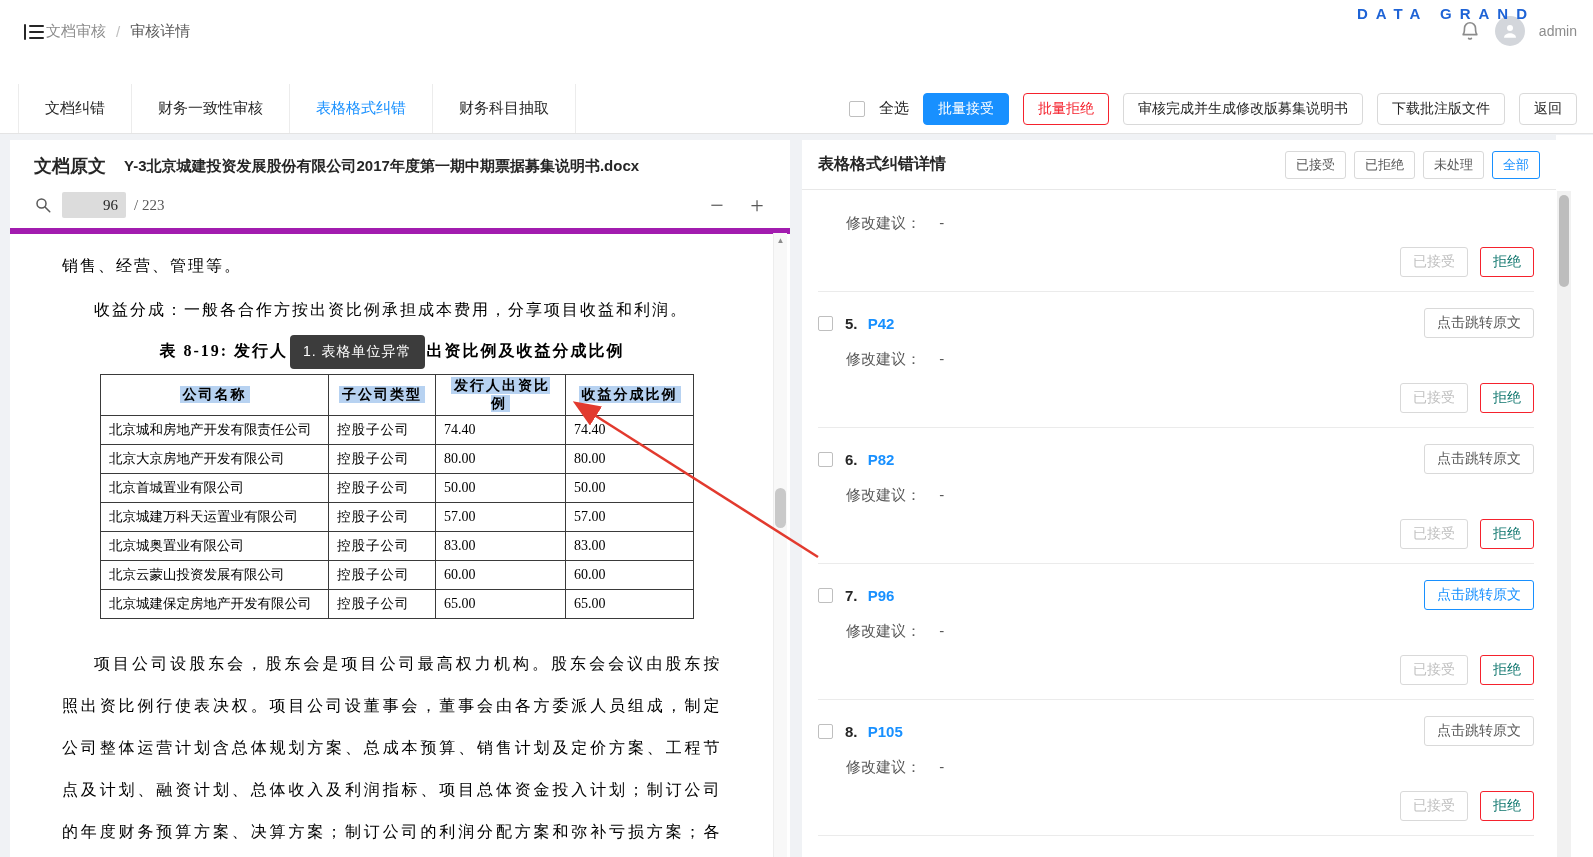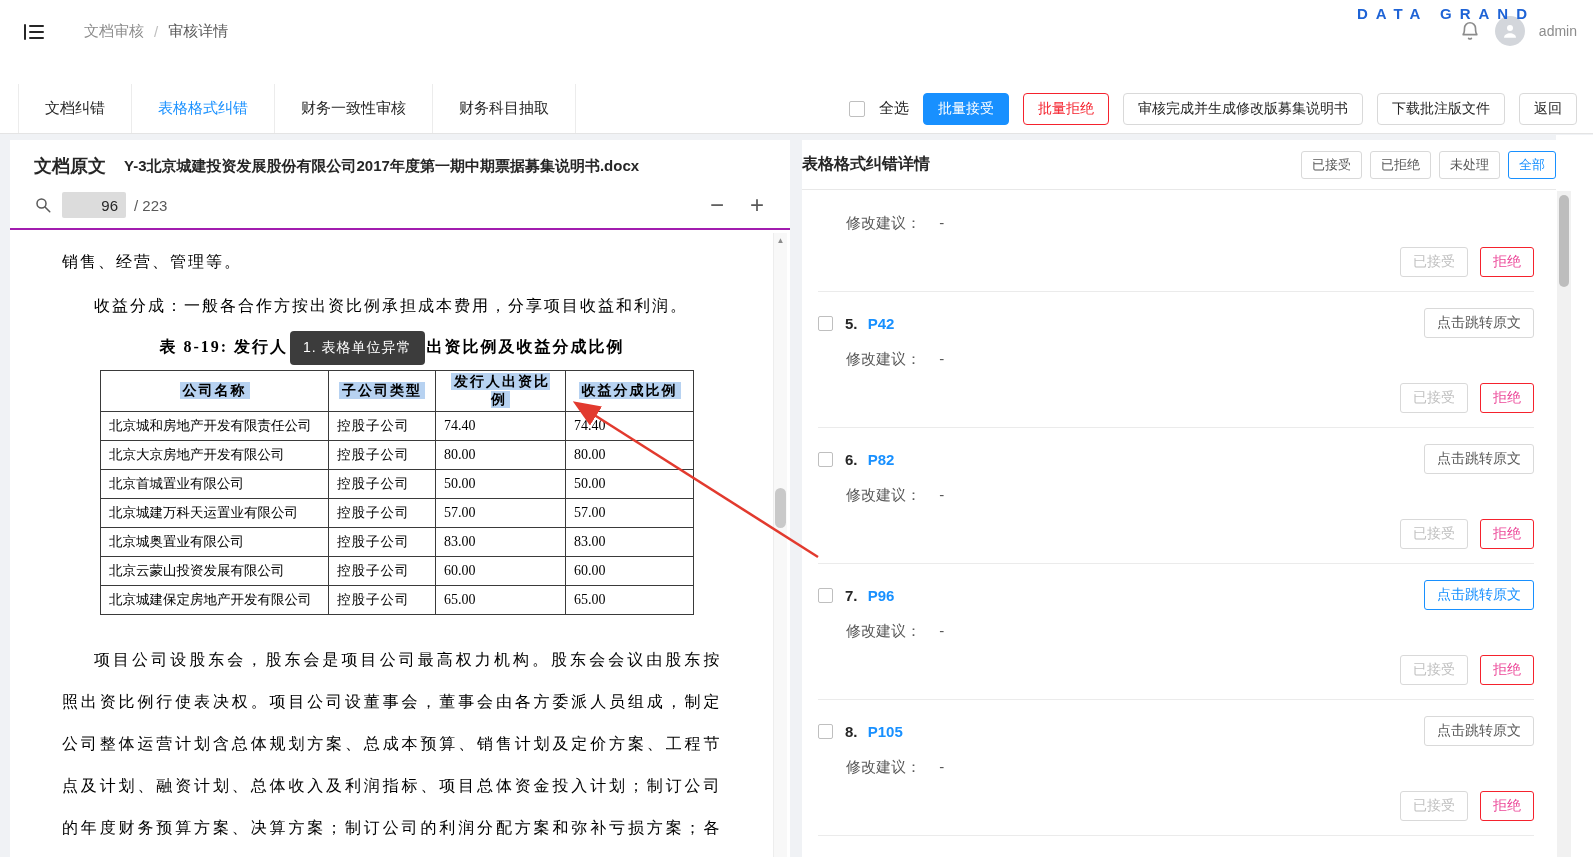--- a/index.html
+++ b/index.html
@@ -2,21 +2,21 @@
 <html><head>
 <meta charset="utf-8">
 <style>
   * { margin:0; padding:0; box-sizing:border-box; }
   html,body { width:1593px; height:857px; overflow:hidden; }
   body { background:#f0f2f5; font-family:"Liberation Sans","DejaVu Sans",sans-serif; color:#262626; position:relative; }
 
   
   .topbar { height:84px; background:#fff; position:relative; display:flex; align-items:flex-start; padding:18px 22px 0 22px; }
   .menu-icon { width:24px; height:24px; cursor:pointer; margin-top:2px; }
-  .breadcrumb { margin-left:38px; font-size:15px; display:flex; gap:10px; align-items:center; margin-top:4px; }
+  .breadcrumb { font-size:15px; display:flex; gap:10px; align-items:center; margin-top:4px; }
   .bc-section { color:#8c8c8c; cursor:pointer; }
   .bc-sep { color:#bfbfbf; }
   .bc-page { color:#595959; }
   .user-area { position:absolute; right:16px; top:16px; display:flex; align-items:center; gap:14px; z-index:1; }
   .bell { width:22px; height:22px; cursor:pointer; }
   .avatar { width:30px; height:30px; border-radius:50%; background:#d3d6db; display:flex; align-items:center; justify-content:center; cursor:pointer; }
   .user-name { font-size:14px; color:#8c8c8c; }
   .logo { position:absolute; right:58px; top:4px; z-index:5; text-align:center; pointer-events:none; }
   .logo-cn { font-size:44px; font-weight:800; color:#1e63d6; letter-spacing:4px; line-height:52px; font-family:"Liberation Sans","DejaVu Sans",sans-serif; }
   .logo-en { font-size:15px; font-weight:700; color:#1e63d6; letter-spacing:8px; line-height:20px; }
@@ -36,21 +36,21 @@
   
   .main { display:flex; gap:12px; padding:6px 37px 0 10px; height:723px; }
   .panel { background:#fff; height:100%; }
   .doc-panel { width:780px; position:relative; display:flex; flex-direction:column; }
   .detail-panel { flex:1; display:flex; flex-direction:column; }
 
   
   .doc-header { display:flex; align-items:center; padding:14px 20px 8px 24px; }
   .doc-title { font-size:18px; font-weight:bold; color:#262626; }
   .doc-filename { font-size:15px; font-weight:600; color:#262626; margin-left:18px; }
-  .doc-toolbar { display:flex; align-items:center; padding:6px 20px 10px 24px; border-bottom:2px solid #a21caf; }
+  .doc-toolbar { display:flex; align-items:center; padding:6px 20px 10px 24px; border-bottom:6px solid #a21caf;font-family:Liberation Serif, serif; }
   .magnifier { width:18px; height:18px; cursor:pointer; }
   .page-input { width:64px; height:26px; background:#dcdcdc; border:none; text-align:right; padding-right:8px; font-size:15px; color:#262626; margin-left:10px; border-radius:2px; font-family:inherit; }
   .page-total { font-size:15px; color:#595959; margin-left:8px; }
   .zoom-btn { font-size:24px; font-weight:300; color:#595959; width:26px; text-align:center; cursor:pointer; user-select:none; line-height:26px; }
   .zoom-out { margin-left:auto; }
   .zoom-in { margin-left:14px; }
 
   .doc-body { flex:1; overflow:hidden; position:relative; padding:14px 68px 0 52px;
               font-family:"Liberation Serif","DejaVu Serif",serif; color:#000; font-size:16px; letter-spacing:2px; }
   .doc-line1 { margin-top:8px; }
@@ -66,40 +66,40 @@
   .cell-type { text-align:left; padding-left:12px; letter-spacing:1px; font-size:13.5px; }
   .cell-num { text-align:left; padding-right:22px; letter-spacing:0; }
   .doc-paragraph { margin-top:24px; text-indent:2em; line-height:42px; text-align:justify; letter-spacing:2.6px; }
 
   
   .doc-scrollbar { position:absolute; top:93px; bottom:0; right:3px; width:14px; background:#f8f8f8; border-left:1px solid #ededed; }
   .doc-scroll-up { height:14px; display:flex; align-items:center; justify-content:center; font-size:8px; color:#8c8c8c; cursor:pointer; }
   .doc-scroll-thumb { position:absolute; top:255px; left:1px; width:11px; height:40px; background:#c9c9c9; border-radius:6px; cursor:pointer; }
 
   
-  .detail-header { height:50px; display:flex; align-items:center; padding:0 0; border-bottom:1px solid #e8e8e8; }
+  .detail-header { height:50px; display:flex; align-items:center; padding:0 16px; border-bottom:1px solid #e8e8e8; }
   .detail-title { font-size:16px; font-weight:bold; color:#262626; }
   .filters { margin-left:auto; display:flex; gap:8px; }
   .filter-btn { height:28px; padding:0 10px; font-size:13px; color:#595959; background:#fff; border:1px solid #d9d9d9; border-radius:3px; cursor:pointer; font-family:inherit; }
   .filter-btn.active { color:#1890ff; border-color:#1890ff; }
   .detail-list { flex:1; overflow:hidden; padding:0 22px 15px 16px; }
   .item { border-bottom:1px solid #ebebeb; padding:16px 0 14px 0; }
   .item-head { display:flex; align-items:center; }
   .item-check { width:15px; height:15px; }
   .item-title { margin-left:12px; font-size:15px; font-weight:bold; color:#262626; }
   .item-title .page { color:#1890ff; margin-left:6px; }
   .btn-sm { height:30px; padding:0 12px; font-size:14px; border-radius:3px; }
   .jump { margin-left:auto; color:#595959; }
   .jump.active { color:#1890ff; border-color:#1890ff; }
   .item-suggestion { margin:12px 0 0 28px; font-size:15px; color:#595959; }
   .item-suggestion .sug-val { margin-left:14px; }
   .item.partial .item-suggestion { margin-top:8px; }
   .item-actions { display:flex; justify-content:flex-end; gap:12px; margin-top:14px; }
   .accepted { color:#c0c0c0; }
-  .reject { color:#ec4899; border-color:#f5222d; }
+  .reject { color:#0f766e; border-color:#f5222d; }
 
   
   .right-strip { position:fixed; top:135px; right:0; bottom:0; width:37px; background:#fff; }
   .win-scrollbar { position:fixed; top:191px; right:22px; bottom:0; width:14px; background:#f1f1f1; }
   .win-scroll-thumb { position:absolute; top:4px; left:2px; width:10px; height:92px; background:#bdbdbd; border-radius:6px; cursor:pointer; }
 
   
   .arrow-overlay { position:fixed; inset:0; pointer-events:none; z-index:40; }
 </style>
 </head>
@@ -130,22 +130,22 @@
     </span>
     <span class="user-name">admin</span>
   </div>
   <div class="logo">
     <div class="logo-en">DATA GRAND</div>
   </div>
 </header>
 
 <div class="tabrow">
   <div class="tab">文档纠错</div>
+  <div class="tab">财务一致性审核</div>
   <div class="tab active">表格格式纠错</div>
-  <div class="tab">财务一致性审核</div>
   <div class="tab">财务科目抽取</div>
   <div class="actionbar">
     <span class="checkbox"></span>
     <span class="select-all-label">全选</span>
     <button class="btn btn-primary">批量接受</button>
     <button class="btn btn-danger">批量拒绝</button>
     <button class="btn">审核完成并生成修改版募集说明书</button>
     <button class="btn">下载批注版文件</button>
     <button class="btn">返回</button>
   </div>

